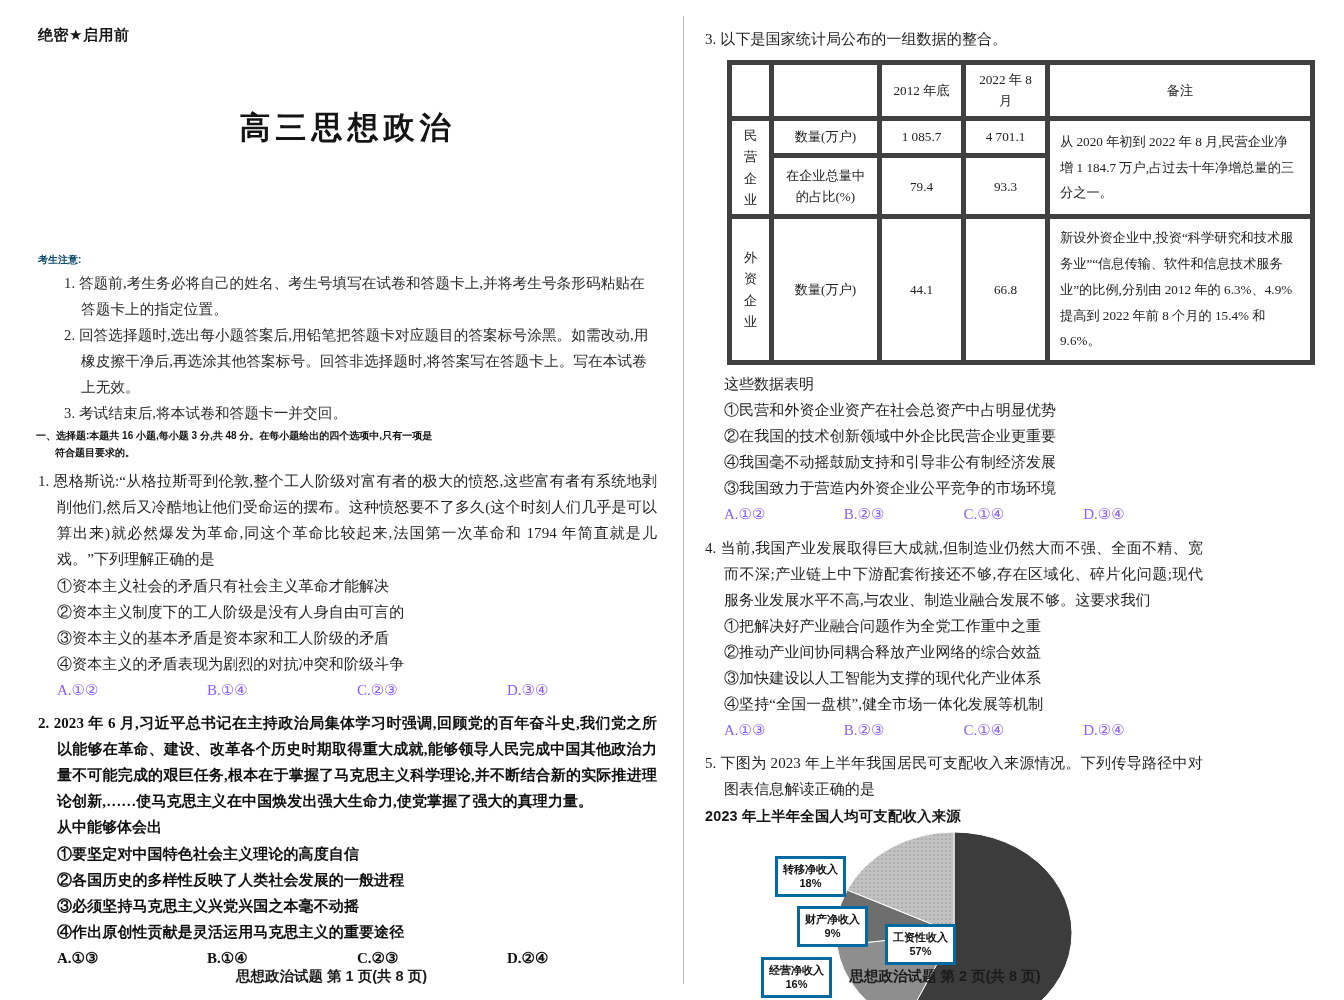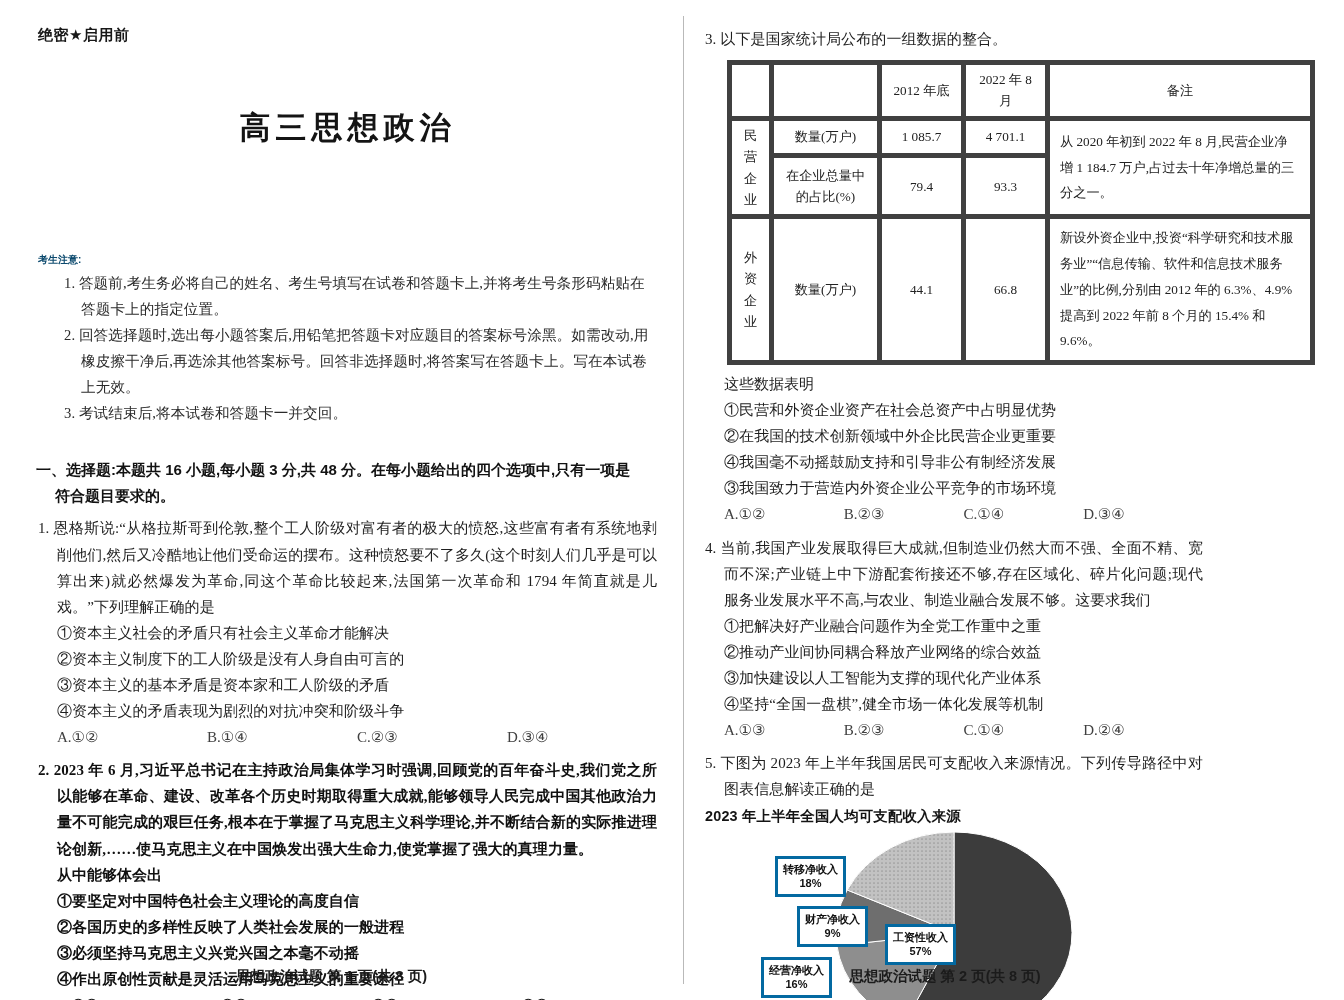--- a/index.html
+++ b/index.html
@@ -60,23 +60,22 @@
     line-height: 1.78;
     text-indent: -17px;
     padding-left: 17px;
     margin-left: 26px;
     letter-spacing: .1px;
     color: #2a2a2a;
   }
   .sec-head {
     font-family: "Liberation Sans", "DejaVu Sans", sans-serif;
     font-weight: bold;
-    font-size: 15px;
+    font-size: 10px;
     line-height: 1.72;
-    margin-top: 30px;
     text-indent: -2px;
     color: #121212;
   }
   .sec-head .cont { display: block; padding-left: 19px; }
 
   .q { margin-top: 7px; }
   .q-body {
     font-size: 15px;
     line-height: 1.74;
     text-indent: -19px;
@@ -99,21 +98,21 @@
     line-height: 1.74;
     padding-left: 19px;
     color: #1e1e1e;
   }
   .q-tail.bold { font-weight: bold; color: #101010; }
   .choices {
     display: flex;
     padding-left: 19px;
     font-size: 15px;
     line-height: 1.74;
-    color: #404040;
+    color: #8b5cf6;
   }
   .choices span { width: 25%; }
   .choices.bold { font-weight: bold; color: #101010; }
 
   
   .tbl-wrap { margin: 8px 0 0 22px; }
   table.data {
     border-collapse: collapse;
     width: 588px;
     font-size: 13.2px;

